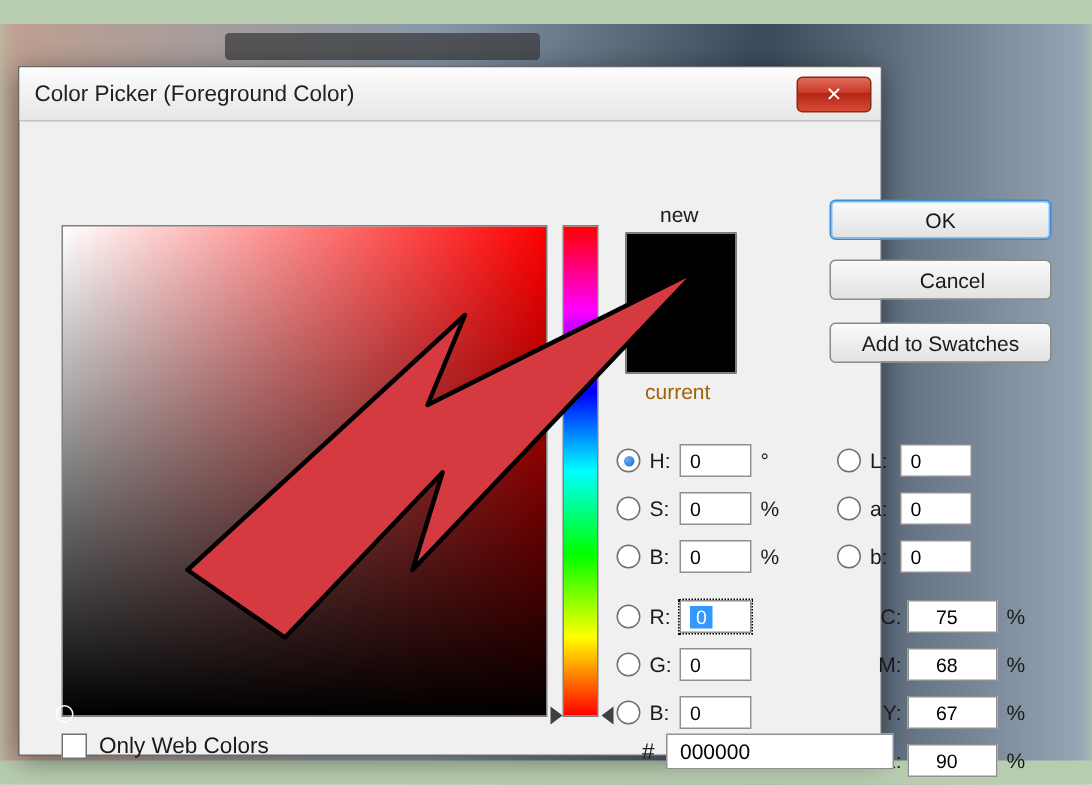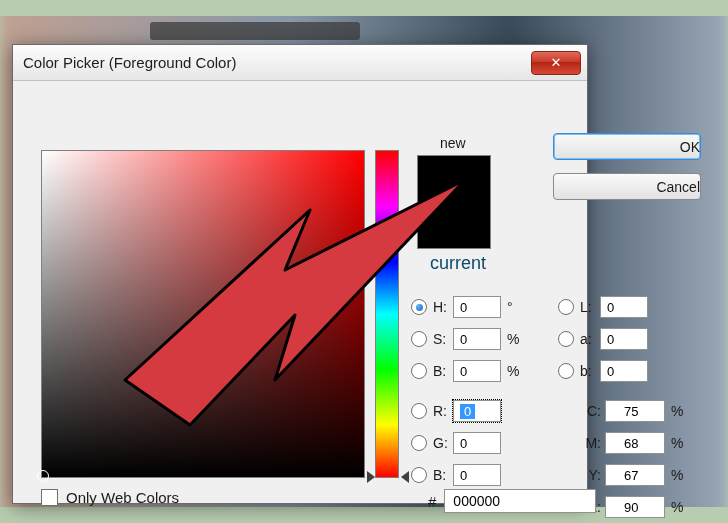--- a/index.html
+++ b/index.html
@@ -99,40 +99,40 @@
     top: 390px;
     width: 0; height: 0;
     border-top: 6px solid transparent;
     border-bottom: 6px solid transparent;
   }
   .hue-slider-l { left: 354px; border-left: 8px solid #404040; }
   .hue-slider-r { left: 388px; border-right: 8px solid #404040; }
 
   
   .new-label { position: absolute; top: 54px; left: 427px; font-size: 14px; color: #1a1a1a; text-align: right; }
-  .cur-label { position: absolute; top: 172px; left: 417px; font-size: 18px; color: #0c4a6e; }
+  .cur-label { position: absolute; top: 172px; left: 417px; font-size: 14px; color: #a16207; }
   .swatch {
     position: absolute;
     top: 74px; left: 404px;
     width: 74px; height: 94px;
     border: 1px solid #808080;
     background: #000;
   }
 
   
   .btn {
     position: absolute;
     width: 148px; height: 27px;
     background: linear-gradient(#fafafa, #e2e2e2);
     border: 1px solid #8a8a8a;
     border-radius: 4px;
     font-size: 14px;
     color: #1a1a1a;
     cursor: pointer;
-    display: flex; align-items: center; justify-content: flex-end;
+    display: flex; align-items: center; justify-content: center;
   }
   .btn.ok {
     top: 52px; left: 540px;
     border: 1px solid #3a8ad6;
     box-shadow: 0 0 0 1px #7abff0 inset;
   }
   .btn.cancel { top: 92px; left: 540px; padding-left: 16px; }
   .btn.swatches { top: 134px; left: 540px; }
   .btn.libs { top: 175px; left: 540px; }
 
@@ -220,20 +220,23 @@
 
     <div class="new-label">new</div>
     <div class="swatch"></div>
     <div class="cur-label">current</div>
 
     <div class="btn ok">
         <span>OK</span>
       </div>
     <div class="btn cancel">
         <span>Cancel</span>
+      </div>
+    <div class="btn swatches">
+        <span>Add to Swatches</span>
       </div>
 
     <div class="row grp1" style="top:214px">
       <span class="radio sel"></span>
       <span class="lbl">H:</span>
       <span class="num">
           <span>0</span>
         </span>
       <span class="unit">°</span>
     </div>

